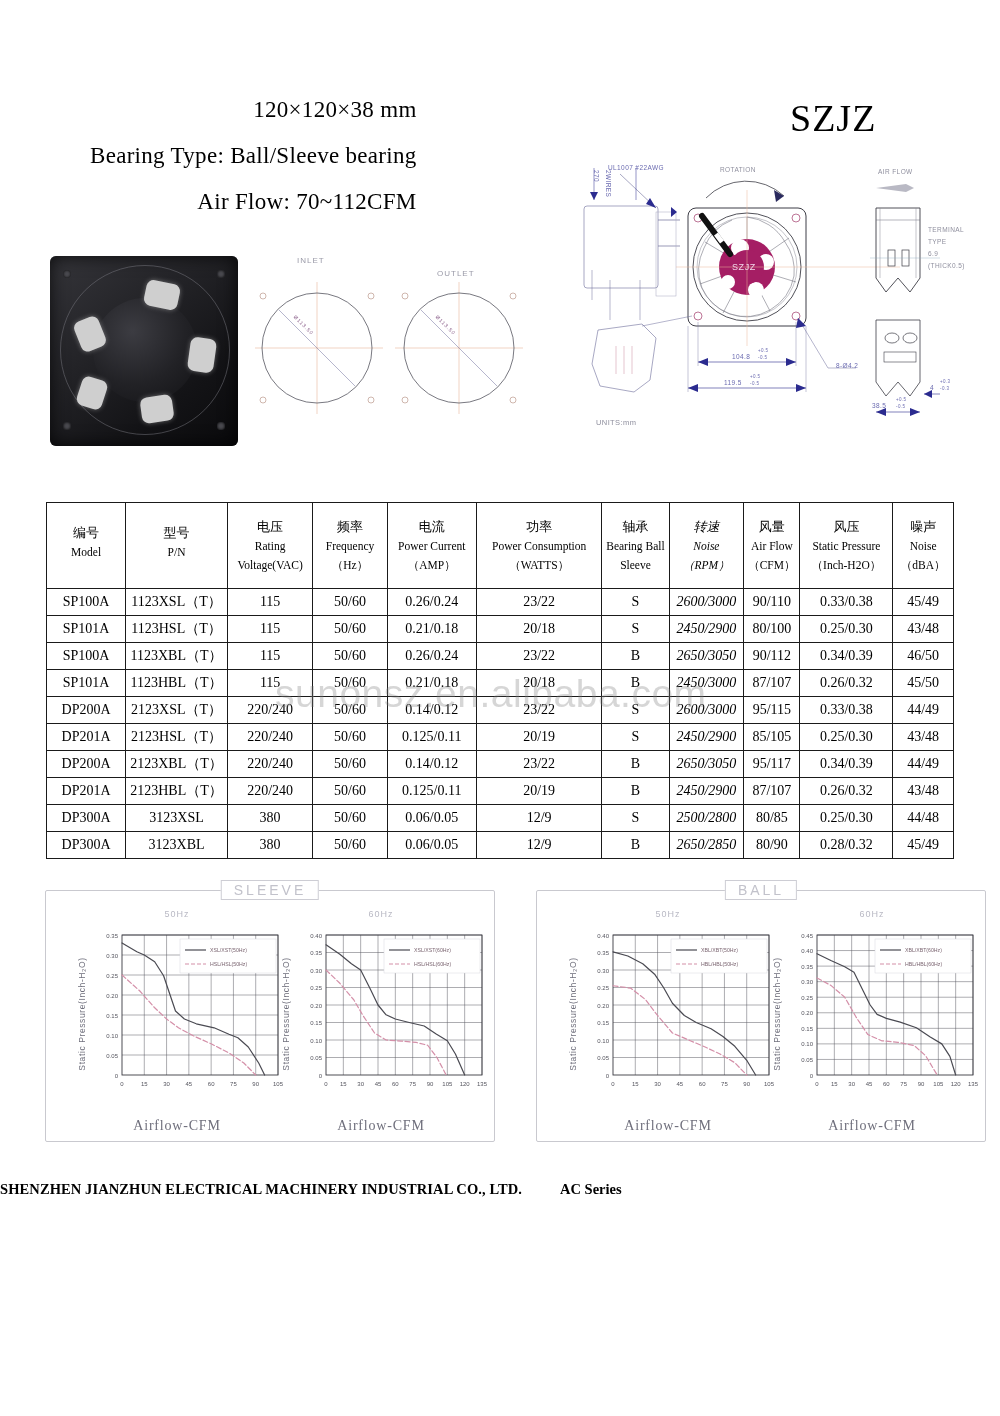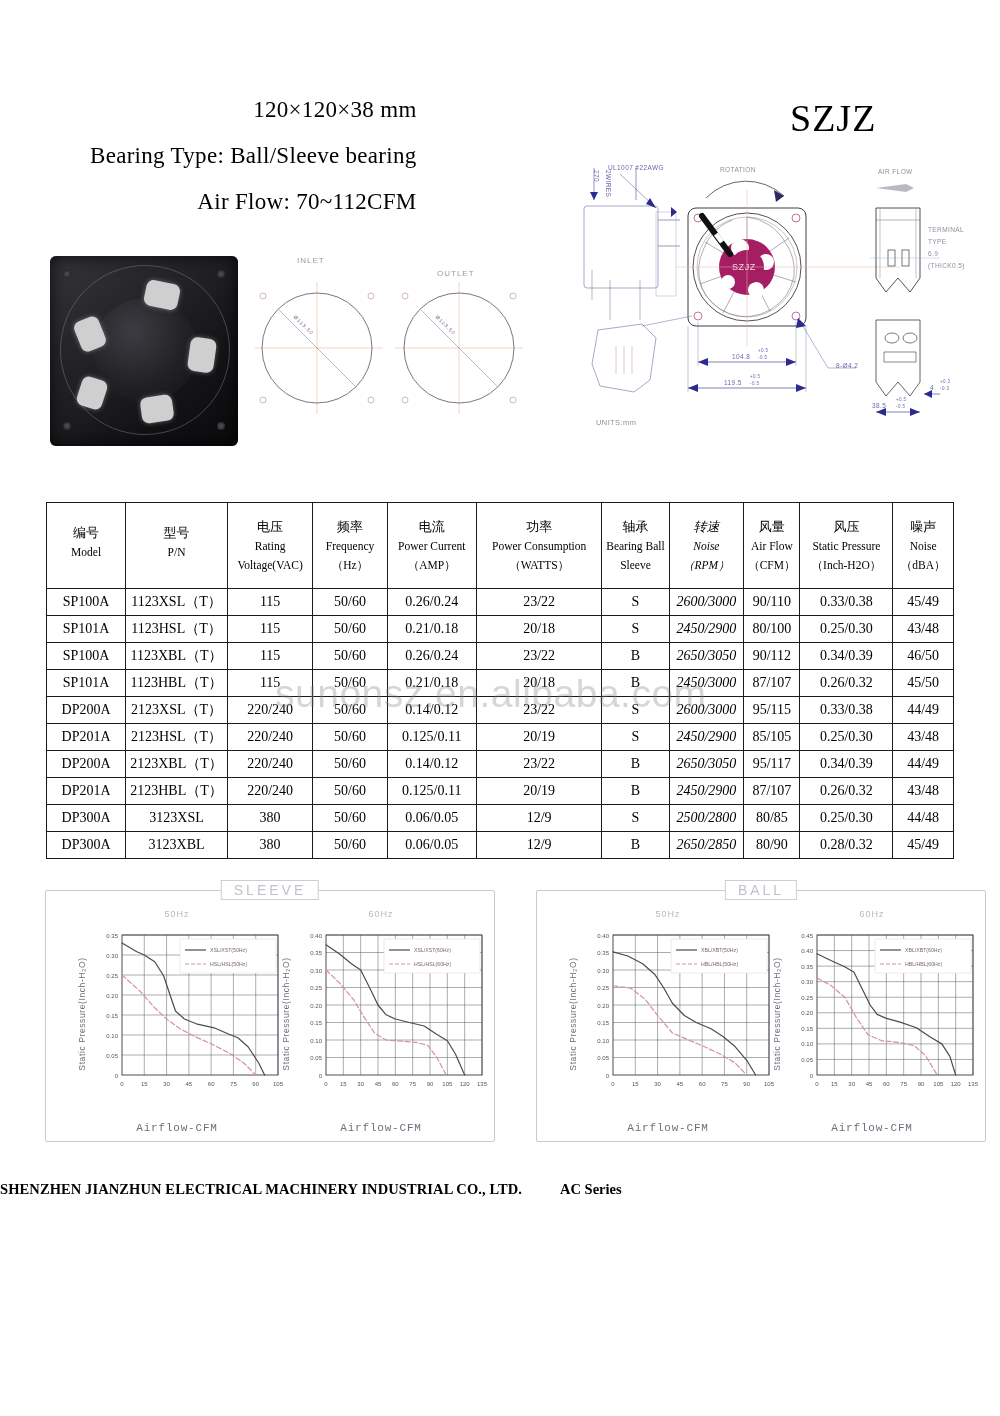--- a/index.html
+++ b/index.html
@@ -127,21 +127,21 @@
     letter-spacing:1px;
   }
   .chart-ylabel {
     position:absolute; left:-54px; top:108px; width:140px;
     transform:rotate(-90deg);
     font-family:"Liberation Sans", sans-serif; font-size:8.5px;
     color:#6f6f7c; letter-spacing:.6px; text-align:center;
   }
   .chart-xlabel {
     position:absolute; bottom:3px; left:0; width:100%; text-align:center;
-    font-family:Liberation Mono, monospace; font-size:11px;
+    font-family:Liberation Serif, serif; font-size:14px;
     color:#6f6f7c; letter-spacing:.8px;
   }
   .chart-svg { position:absolute; left:0; top:20px; }
 
   
   #footer {
     position:absolute; left:0; top:1180px; width:1000px;
     text-align:left;
   }
   #footer-company {

